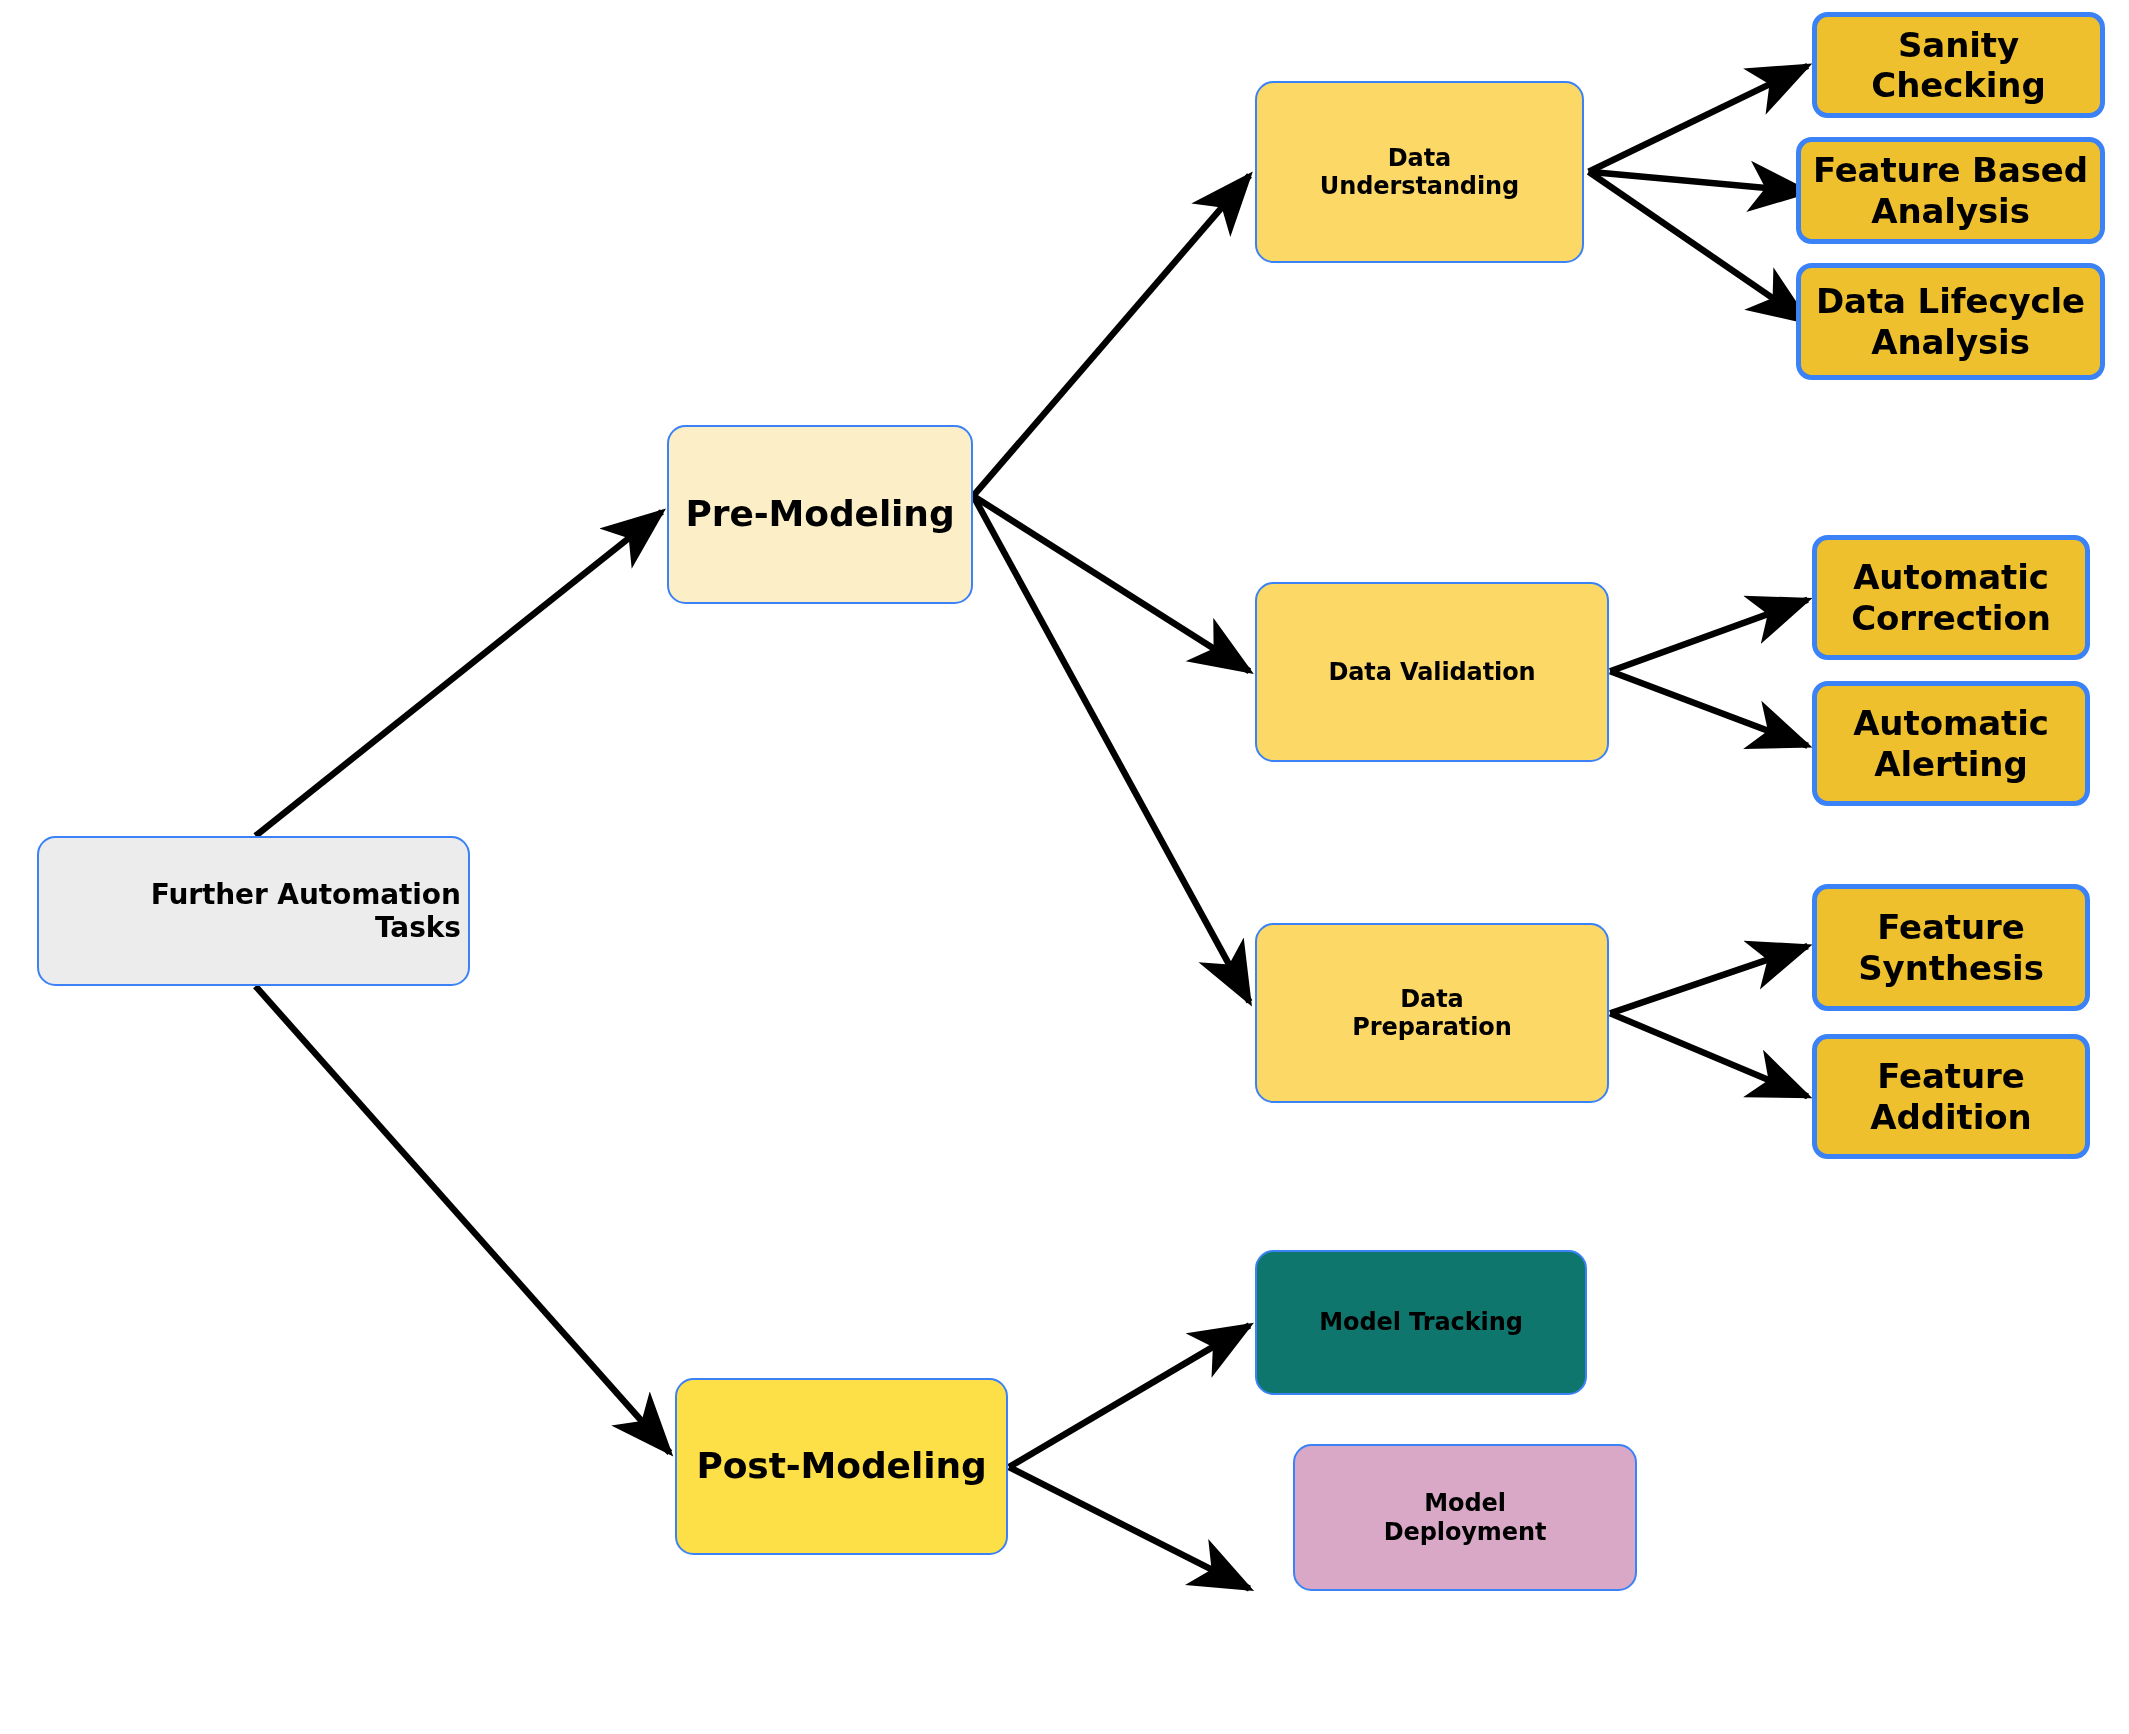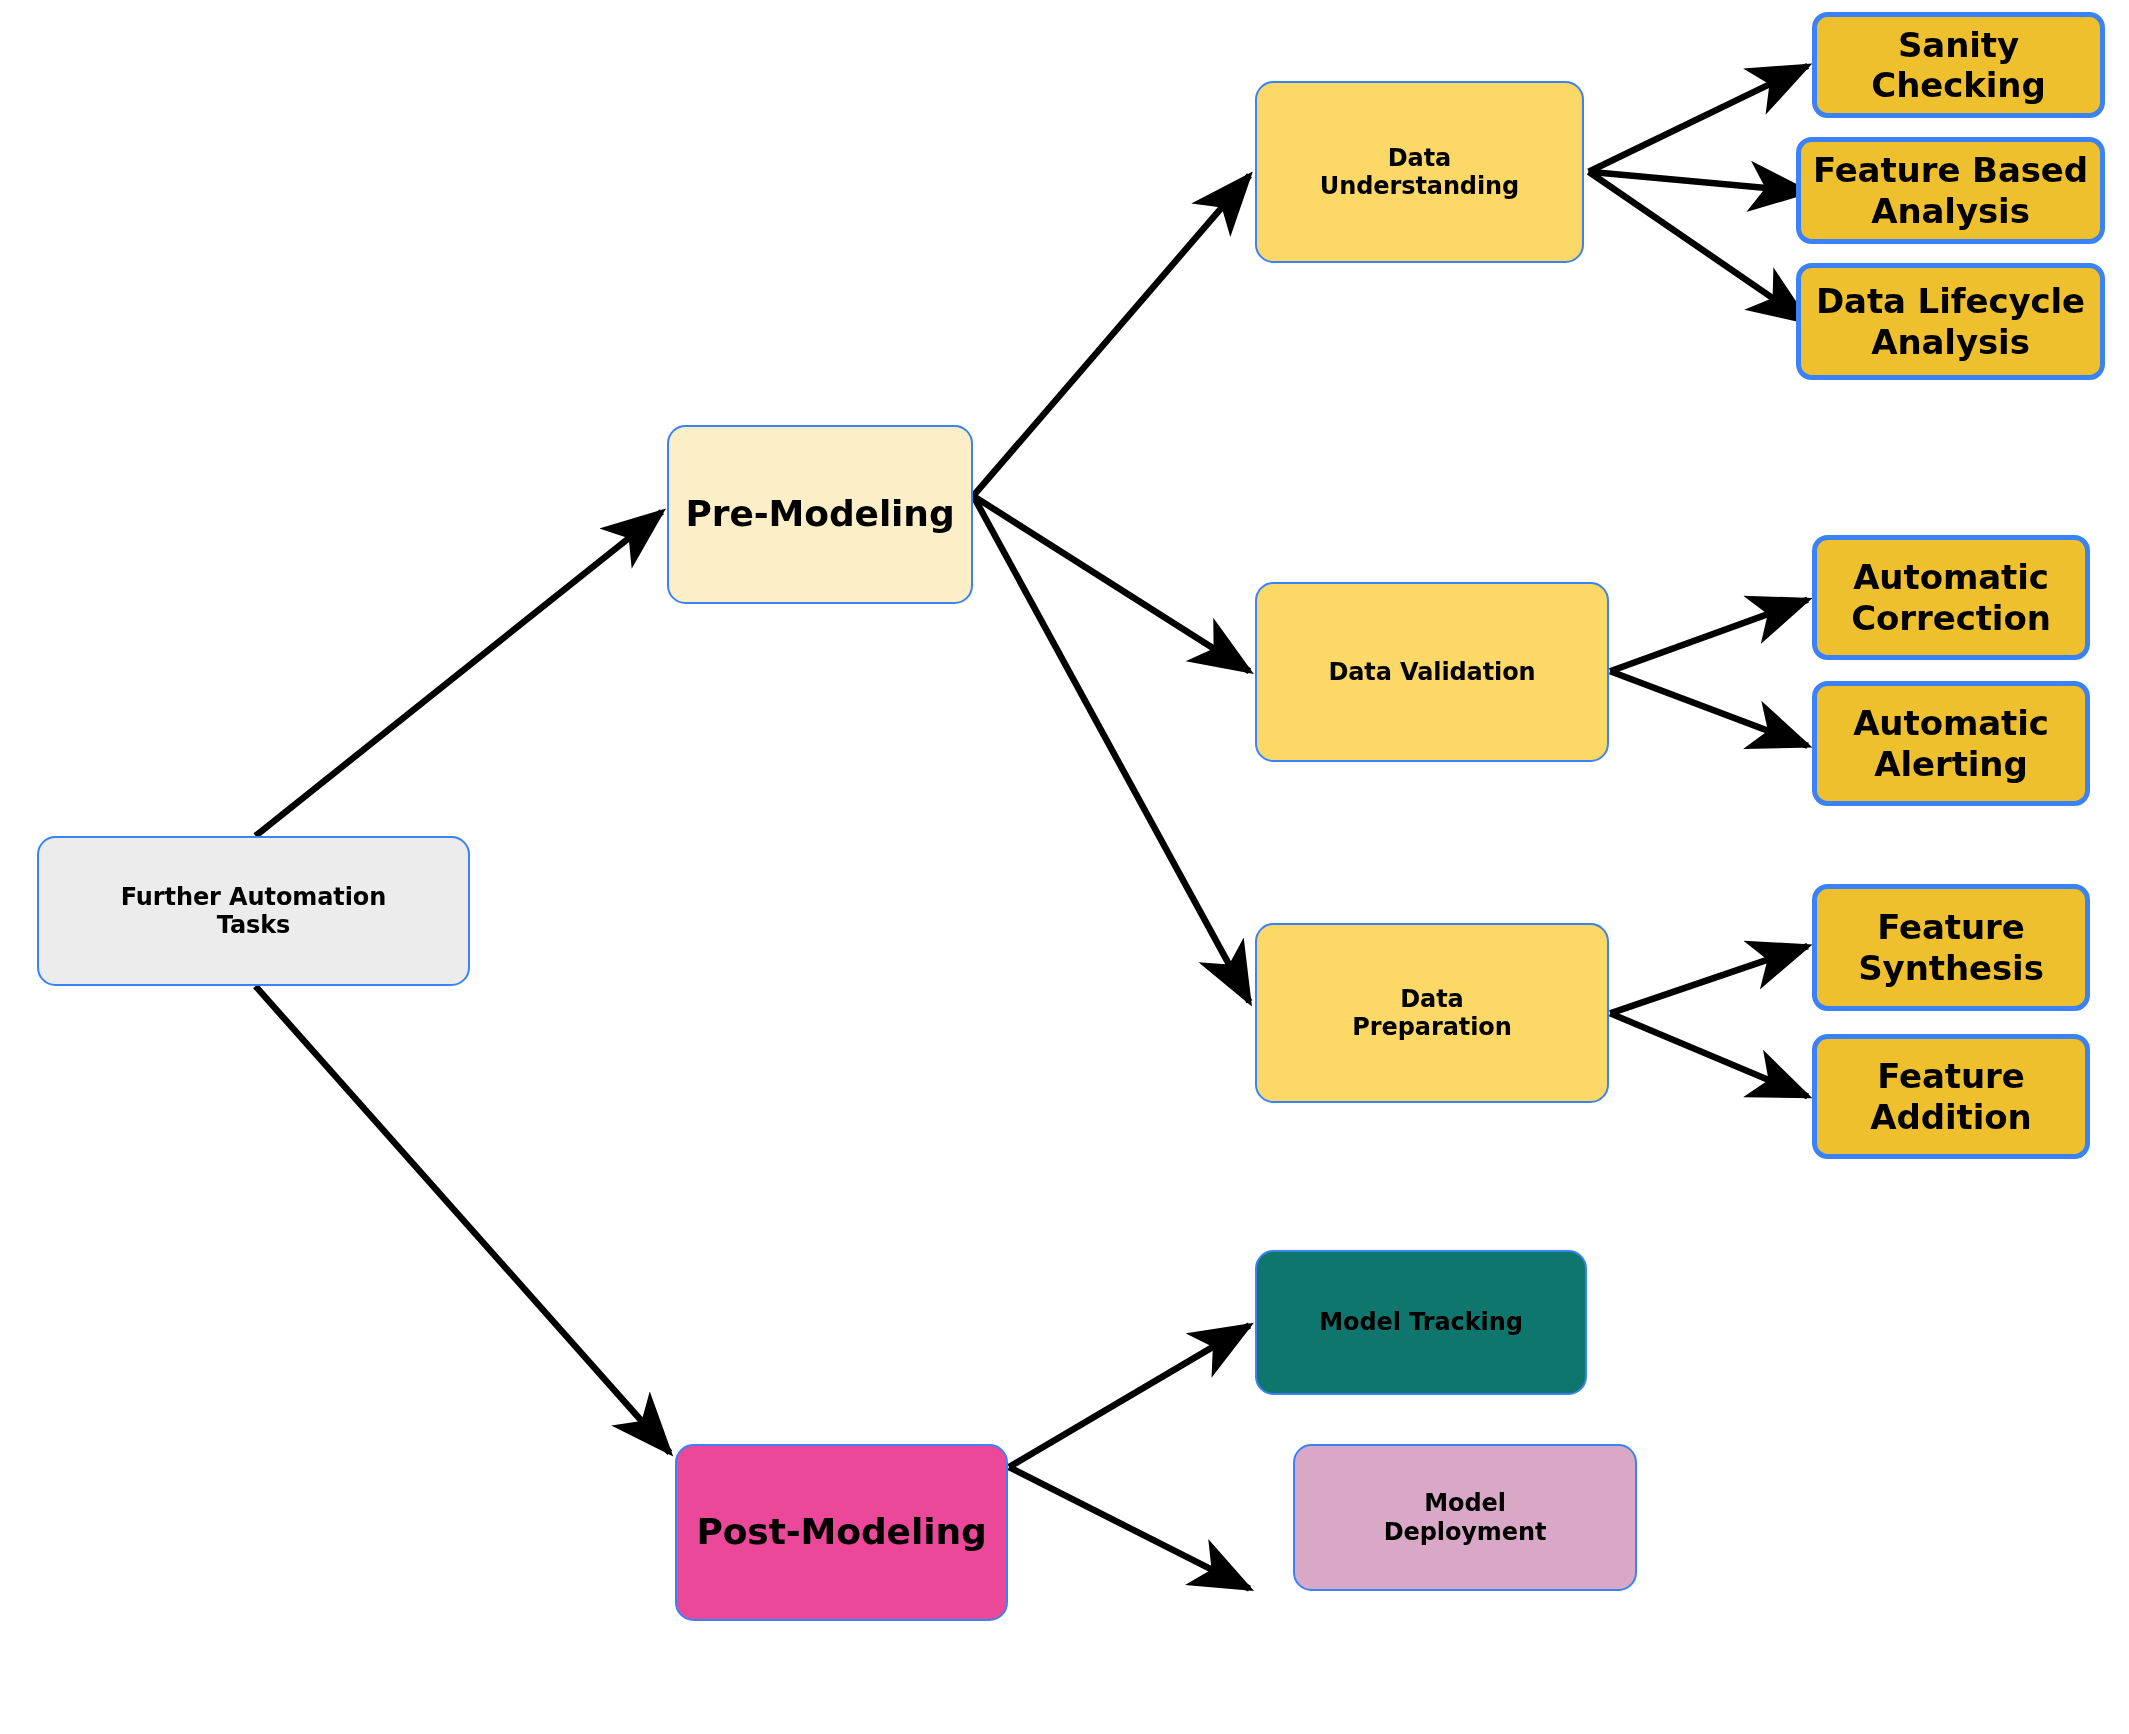--- a/index.html
+++ b/index.html
@@ -36,21 +36,21 @@
     line-height: 1.18;
     letter-spacing: -0.1px;
     padding: 4.3px 7.2px;
     white-space: pre-line;
   }
   .node-label {
     display: block;
     width: 100%;
     white-space: pre-line;
   }
-  .lvl-root  { background: #ececec; font-size: 24px; }
+  .lvl-root  { background: #ececec; font-size: 28px; text-align: right; }
   .lvl-stage { font-size: 36px; }
   .lvl-mid   { font-size: 24px; }
   .lvl-leaf  { font-size: 34px; border-width: 5px; border-radius: 15.7px; }
 </style>
 </head>
 <body>
 
 <div id="stage">
 
   <svg id="edges" viewBox="0 0 2975 2423" width="2129" height="1734" xmlns="http://www.w3.org/2000/svg">
@@ -86,21 +86,21 @@
 
   <div class="node lvl-root" style="left:37px; top:836px; width:433px; height:150px; background:#ececec;">
     <span class="node-label">Further Automation
 Tasks</span>
   </div>
 
   <div class="node lvl-stage" style="left:667px; top:425px; width:306px; height:179px; background:#fcefc7;">
     <span class="node-label">Pre-Modeling</span>
   </div>
 
-  <div class="node lvl-stage" style="left:675px; top:1444px; width:333px; height:177px; background:#ec4899;">
+  <div class="node lvl-stage" style="left:675px; top:1378px; width:333px; height:177px; background:#fde047;">
     <span class="node-label">Post-Modeling</span>
   </div>
 
   <div class="node lvl-mid" style="left:1255px; top:81px; width:329px; height:182px; background:#fcd867;">
     <span class="node-label">Data
 Understanding</span>
   </div>
 
   <div class="node lvl-mid" style="left:1255px; top:582px; width:354px; height:180px; background:#fcd867;">
     <span class="node-label">Data Validation</span>

